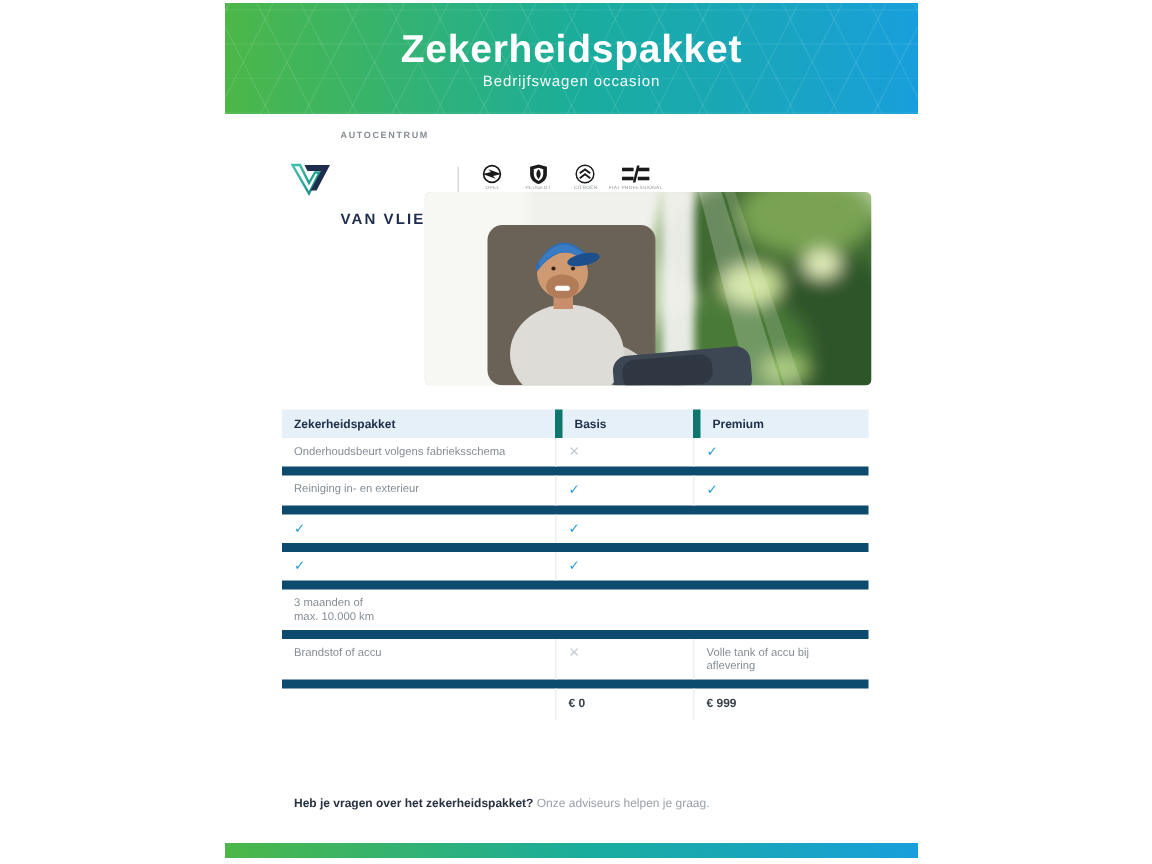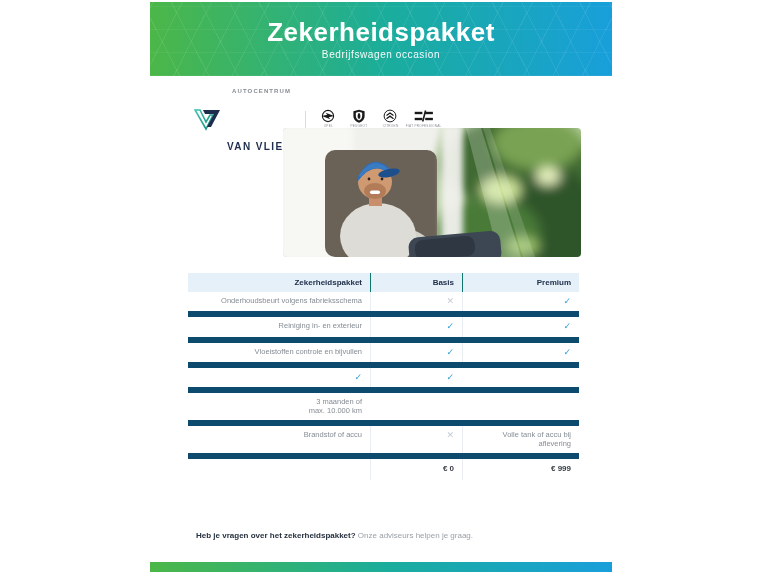--- a/index.html
+++ b/index.html
@@ -1,17 +1,17 @@
 <!DOCTYPE html>
 <html style="--green: #4cb748; --teal: #1aad9d; --blue: #189fdb; --check: #2e9fd6; --cross: #c3ccd3; --thead-bg: #e5f0f9;"><head>
 <meta charset="utf-8">
 <style>
   html,body{margin:0;padding:0;background:#fff;}
   .page{position:relative;width:652px;height:576px;background:#ffffff;overflow:hidden;
-        font-family:"Liberation Sans","DejaVu Sans",sans-serif;text-align:right;}
+        font-family:"Liberation Sans","DejaVu Sans",sans-serif;}
 
   
   .banner{position:absolute;left:150px;top:2px;width:462px;height:74px;
     background:linear-gradient(90deg,var(--green) 0%,var(--teal) 52%,var(--blue) 100%);
     display:flex;flex-direction:column;align-items:center;justify-content:center;}
   .banner::after{content:"";position:absolute;inset:0;pointer-events:none;
     background:
       repeating-linear-gradient(63deg,rgba(255,255,255,.08) 0 1px,transparent 1px 26px),
       repeating-linear-gradient(-63deg,rgba(255,255,255,.08) 0 1px,transparent 1px 26px),
       repeating-linear-gradient(0deg,rgba(255,255,255,.05) 0 1px,transparent 1px 23px);}
@@ -31,21 +31,21 @@
   .brand-label{font-size:7px;color:#8b9196;letter-spacing:.5px;transform:scale(.45);transform-origin:center top;white-space:nowrap;margin-top:1px;}
 
   
   .photo{position:absolute;left:283px;top:128px;width:298px;height:129px;border-radius:4px;overflow:hidden;}
 
   
   .pkg-table{position:absolute;left:188px;top:273px;width:391px;font-size:7.5px;color:#868d94;}
   .trow{display:grid;grid-template-columns:182px 92px 117px;}
   .thead-row .tcell{background:var(--thead-bg);color:#22304a;font-weight:bold;font-size:8px;
        padding:5px 8px 4px 8px;}
-  .thead-row .tcell + .tcell{border-left:1px solid #0f766e;}
+  .thead-row .tcell + .tcell{border-left:5px solid #0f766e;}
   .tbody .trow{border-bottom:6px solid #0c4a6e;}
   .tbody .trow:last-child{border-bottom:none;}
   .tcell{padding:4px 8px;line-height:1.25;}
   .tbody .tcell + .tcell{border-left:1px solid #eaeef2;}
   .check-glyph{color:var(--check);font-size:9px;font-weight:bold;}
   .cross-glyph{color:var(--cross);font-size:9px;}
   .cell-line{display:block;}
   .price-text{color:#3a4147;font-weight:bold;font-size:8px;}
   .price-row .tcell{padding-top:5px;padding-bottom:6px;}
 
@@ -180,21 +180,20 @@
           <div class="tcell label-cell">Onderhoudsbeurt volgens fabrieksschema</div>
           <div class="tcell val-cell"><span class="cross-glyph">✕</span></div>
           <div class="tcell val-cell"><span class="check-glyph">✓</span></div>
         </div>
         <div class="trow">
           <div class="tcell label-cell">Reiniging in- en exterieur</div>
           <div class="tcell val-cell"><span class="check-glyph">✓</span></div>
           <div class="tcell val-cell"><span class="check-glyph">✓</span></div>
         </div>
         <div class="trow">
-          <div class="tcell label-cell">Vloeistoffen controle en bijvullen</div>
           <div class="tcell val-cell"><span class="check-glyph">✓</span></div>
           <div class="tcell val-cell"><span class="check-glyph">✓</span></div>
         </div>
         <div class="trow">
           <div class="tcell val-cell"><span class="check-glyph">✓</span></div>
           <div class="tcell val-cell"><span class="check-glyph">✓</span></div>
         </div>
         <div class="trow">
           <div class="tcell val-cell">
             <span class="cell-line">3 maanden of</span>

